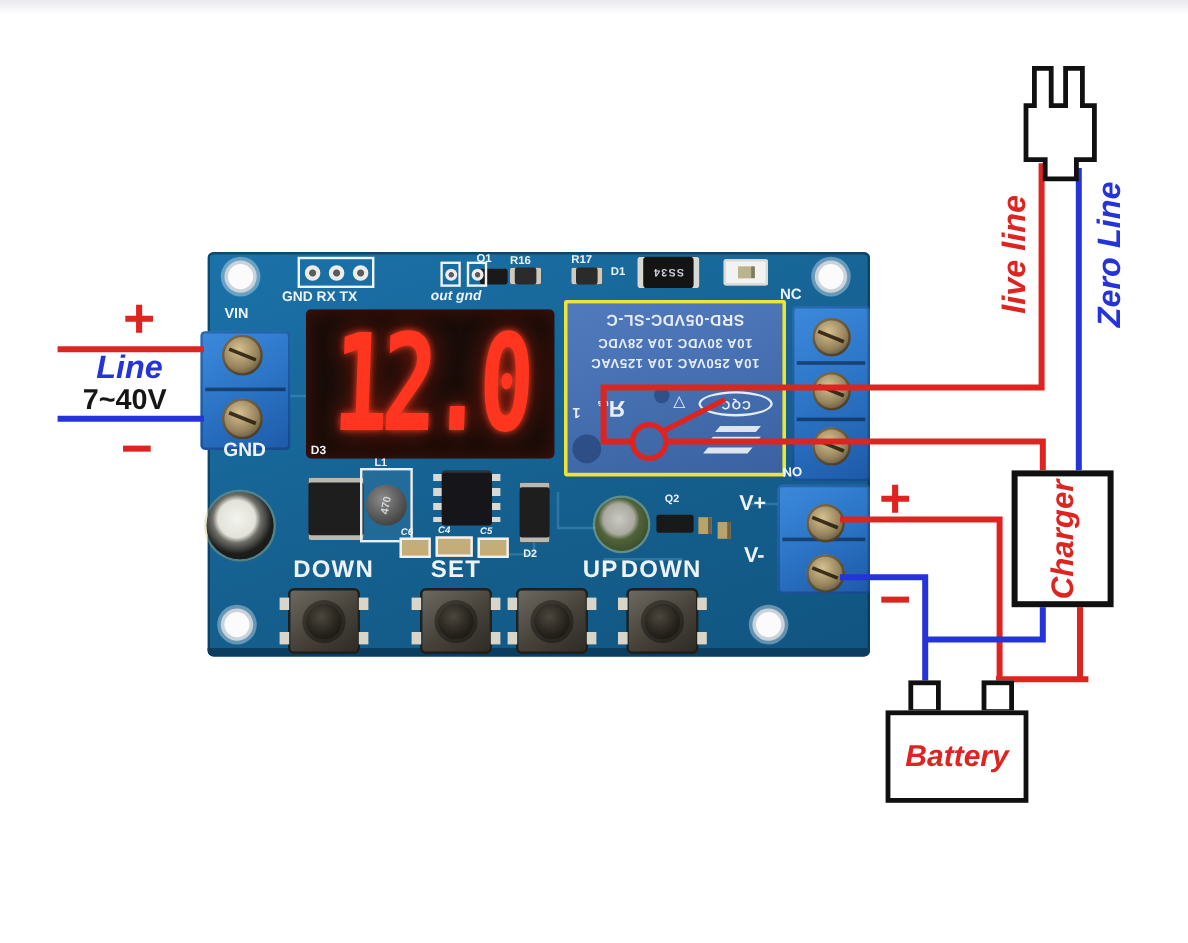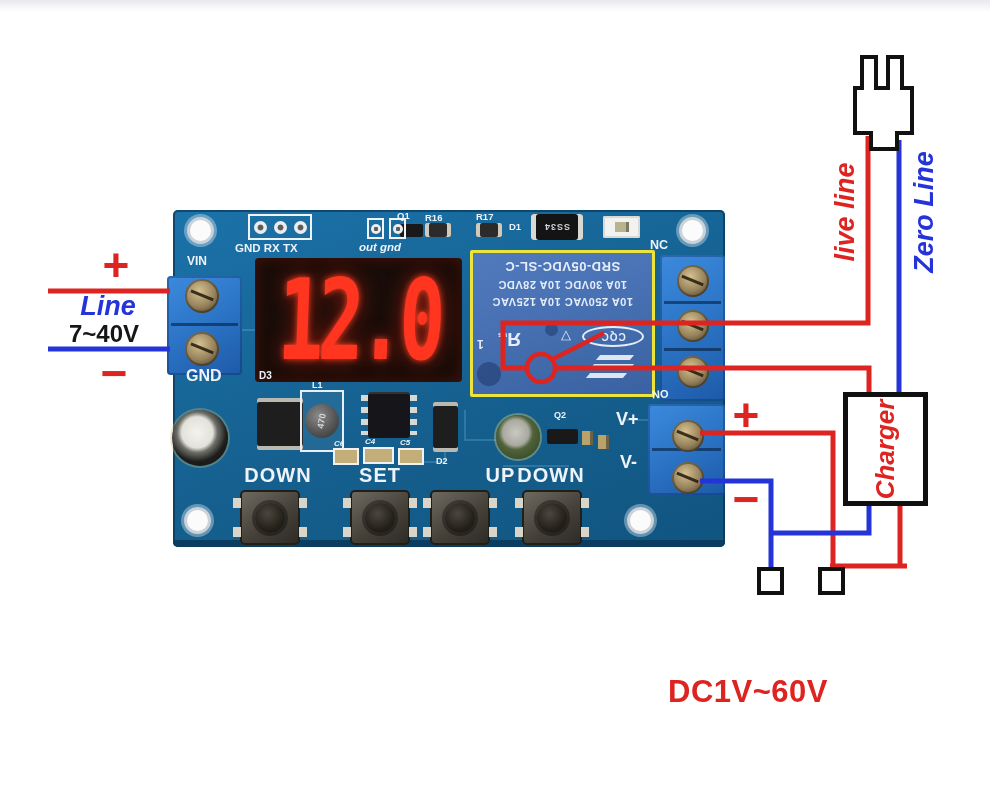--- a/index.html
+++ b/index.html
@@ -300,14 +300,16 @@
 
   <div class="ann vrt red-text it" style="left:762px;top:197px;width:166px;height:30px;font-size:27px;font-weight:700">live line</div>
   <div class="ann vrt blue-text it" style="left:841px;top:197px;width:166px;height:30px;font-size:27px;font-weight:700">Zero Line</div>
 
   <div class="wbox" style="left:843px;top:392px;width:85px;height:114px">
     <span class="red-text it" style="transform:rotate(-90deg);font-size:26px;font-weight:700;white-space:nowrap">Charger</span>
   </div>
 
   <div class="post" style="left:757px;top:567px;width:27px;height:28px"></div>
   <div class="post" style="left:818px;top:567px;width:27px;height:28px"></div>
-  <div class="ann red-text" style="left:650px;top:674px;width:196px;text-align:center;font-size:31px;font-weight:700;letter-spacing:.5px">DC1V~60V</div>
+  <div class="wbox" style="left:738px;top:592px;width:119px;height:77px;border-width:4px">
+    <span class="red-text it" style="font-size:25px;font-weight:700">Battery</span>
+  </div>
 </div>
 
 </body></html>

